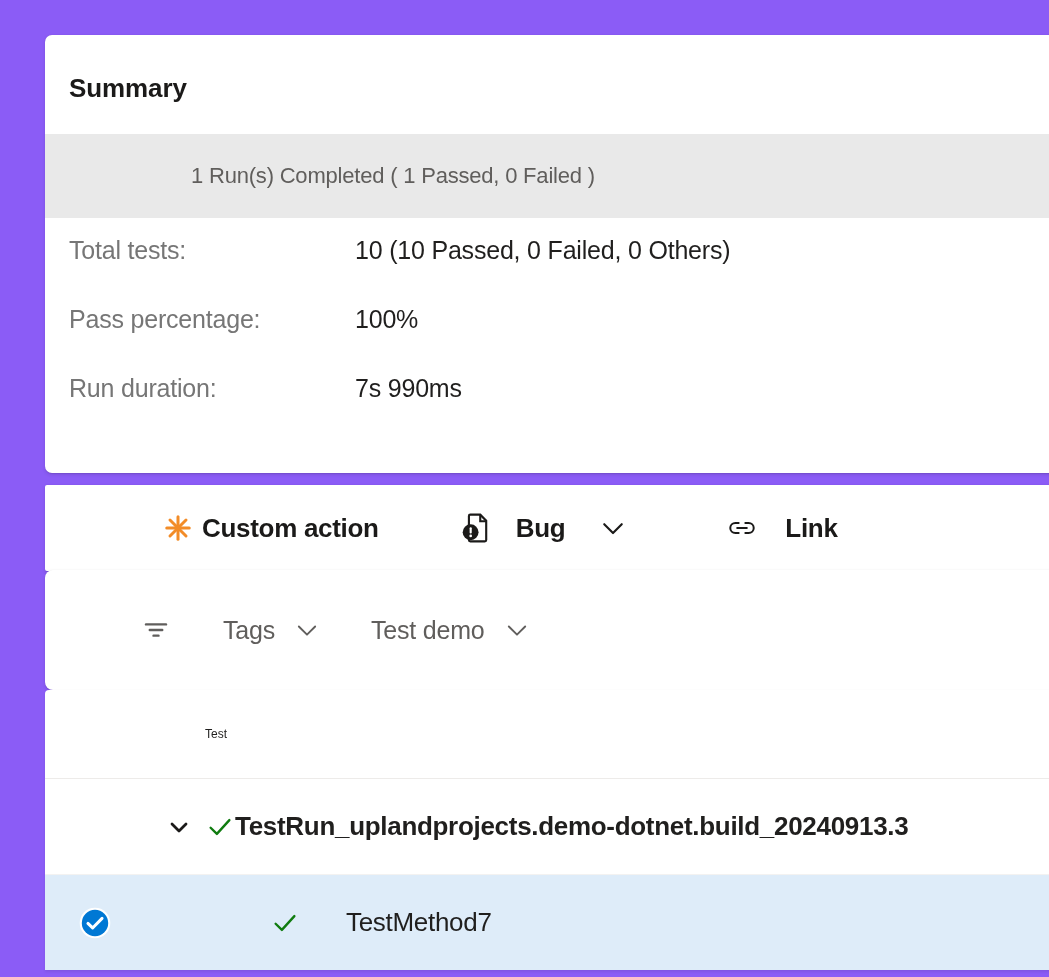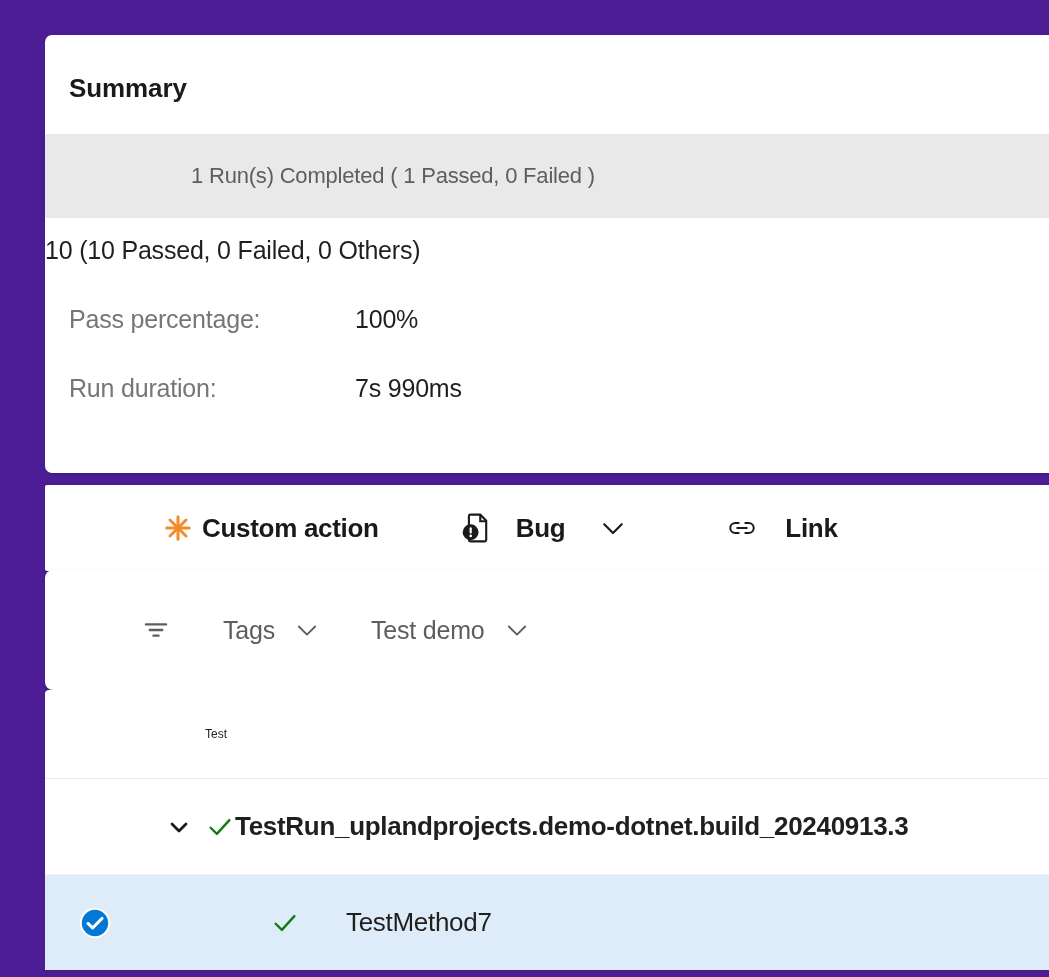--- a/index.html
+++ b/index.html
@@ -9,21 +9,21 @@
     height: 977px;
     background: #f4f4f4;
     font-family: "Liberation Sans", sans-serif;
     overflow: hidden;
   }
 
   #root {
     position: relative;
     width: 1049px;
     height: 977px;
-    background: #4c1d95;
+    background: #8b5cf6;
   }
 
   
   .summary-card {
     position: absolute;
     left: 45px;
     top: 35px;
     width: 1020px;
     background: #ffffff;
     border-radius: 7px 0 0 7px;
@@ -290,20 +290,21 @@
 
   <div class="summary-card">
     <div class="summary-title">Summary</div>
 
     <div class="summary-banner">
       <span class="summary-banner-text">1 Run(s) Completed ( 1 Passed, 0 Failed )</span>
     </div>
 
     <div class="stats">
       <div class="stat-row">
+        <div class="stat-label">Total tests:</div>
         <div class="stat-value">10 (10 Passed, 0 Failed, 0 Others)</div>
       </div>
       <div class="stat-row">
         <div class="stat-label">Pass percentage:</div>
         <div class="stat-value">100%</div>
       </div>
       <div class="stat-row">
         <div class="stat-label">Run duration:</div>
         <div class="stat-value">7s 990ms</div>
       </div>

